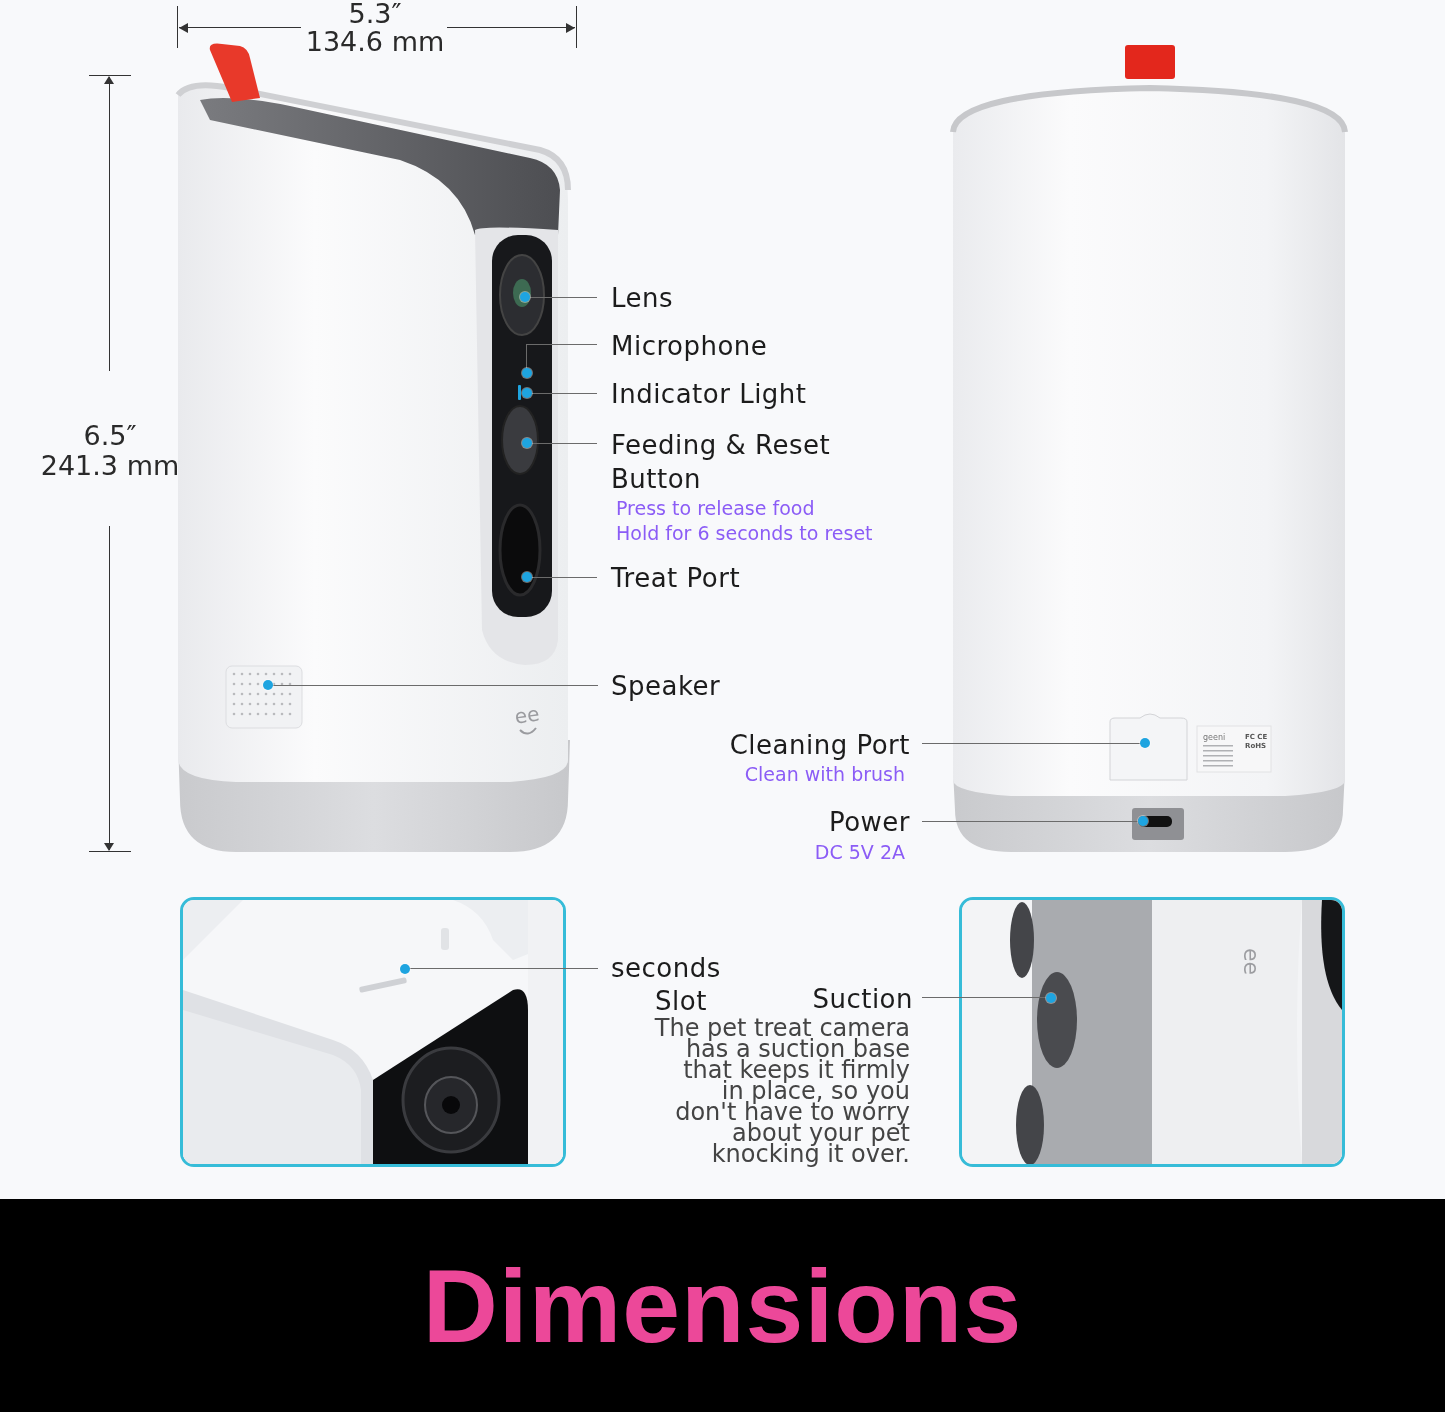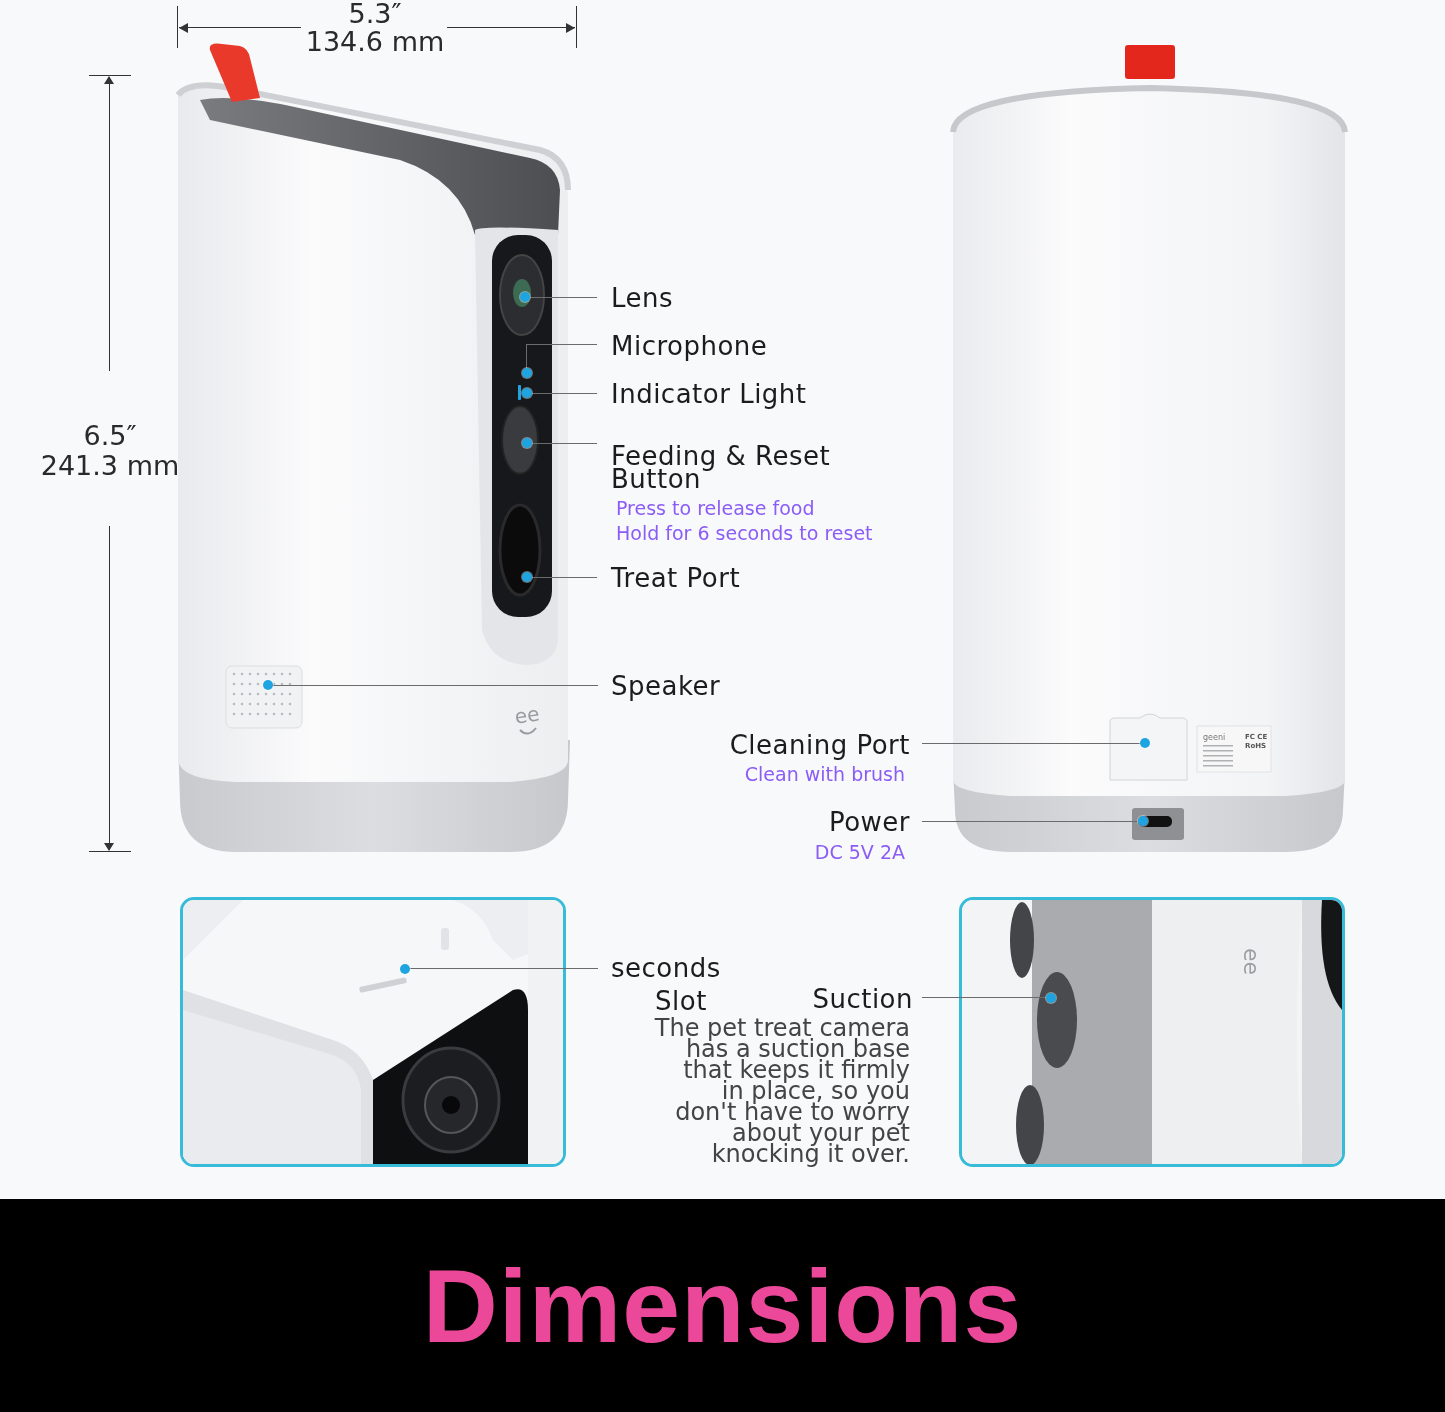--- a/index.html
+++ b/index.html
@@ -133,21 +133,21 @@
 <div class="dot" style="left:522px;top:368px;"></div>
 <div class="label" style="left:611px;top:329px;">Microphone</div>
 
 <div class="leader" style="left:527px;top:393px;width:70px;"></div>
 <div class="abs" style="left:518px;top:385px;width:3px;height:15px;background:#1ea4e0;border-radius:1px;"></div>
 <div class="dot" style="left:522px;top:388px;"></div>
 <div class="label" style="left:611px;top:377px;">Indicator Light</div>
 
 <div class="leader" style="left:527px;top:443px;width:70px;"></div>
 <div class="dot" style="left:522px;top:438px;"></div>
-<div class="label" style="left:611px;top:428px;margin-top:11px;">Feeding &amp; Reset</div>
+<div class="label" style="left:611px;top:428px;">Feeding &amp; Reset</div>
 <div class="label" style="left:611px;top:462px;">Button</div>
 <div class="sub" style="left:616px;top:496px;">Press to release food</div>
 <div class="sub" style="left:616px;top:521px;">Hold for 6 seconds to reset</div>
 
 <div class="leader" style="left:527px;top:577px;width:70px;"></div>
 <div class="dot" style="left:522px;top:572px;"></div>
 <div class="label" style="left:611px;top:561px;">Treat Port</div>
 
 <div class="leader" style="left:268px;top:685px;width:330px;"></div>
 <div class="dot" style="left:263px;top:680px;"></div>

